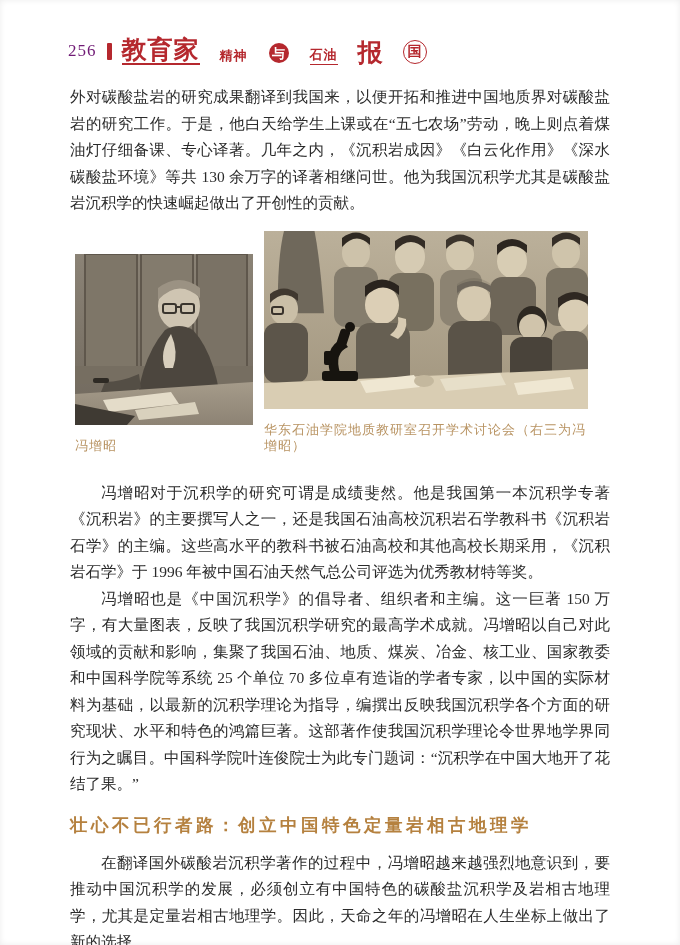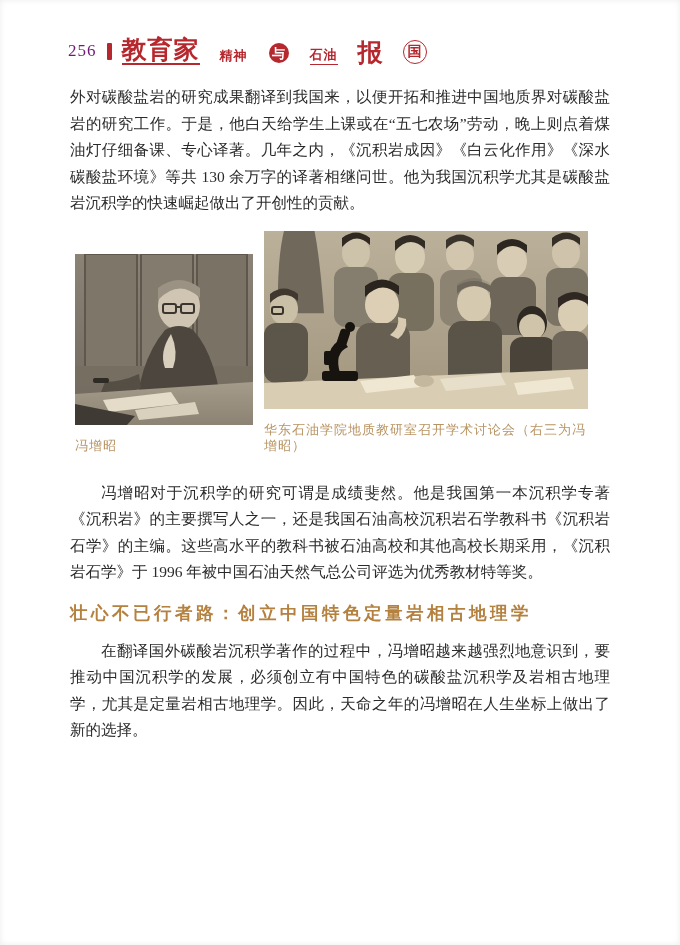--- a/index.html
+++ b/index.html
@@ -195,19 +195,20 @@
               <rect x="60" y="120" width="8" height="14" rx="2"></rect>
             </g>
           </svg>
           <figcaption class="caption">华东石油学院地质教研室召开学术讨论会（右三为冯增昭）</figcaption>
         </figure>
 
       </div>
     </div>
 
     <p class="indent">冯增昭对于沉积学的研究可谓是成绩斐然。他是我国第一本沉积学专著《沉积岩》的主要撰写人之一，还是我国石油高校沉积岩石学教科书《沉积岩石学》的主编。这些高水平的教科书被石油高校和其他高校长期采用，《沉积岩石学》于 1996 年被中国石油天然气总公司评选为优秀教材特等奖。</p>
+    <p class="indent">冯增昭也是《中国沉积学》的倡导者、组织者和主编。这一巨著 150 万字，有大量图表，反映了我国沉积学研究的最高学术成就。冯增昭以自己对此领域的贡献和影响，集聚了我国石油、地质、煤炭、冶金、核工业、国家教委和中国科学院等系统 25 个单位 70 多位卓有造诣的学者专家，以中国的实际材料为基础，以最新的沉积学理论为指导，编撰出反映我国沉积学各个方面的研究现状、水平和特色的鸿篇巨著。这部著作使我国沉积学理论令世界地学界同行为之瞩目。中国科学院叶连俊院士为此专门题词：“沉积学在中国大地开了花结了果。”</p>
 
     <h2 class="section-heading">壮心不已行者路：创立中国特色定量岩相古地理学</h2>
 
     <p class="indent">在翻译国外碳酸岩沉积学著作的过程中，冯增昭越来越强烈地意识到，要推动中国沉积学的发展，必须创立有中国特色的碳酸盐沉积学及岩相古地理学，尤其是定量岩相古地理学。因此，天命之年的冯增昭在人生坐标上做出了新的选择。</p>
 
   </div>
 </div>
 
 </body></html>

